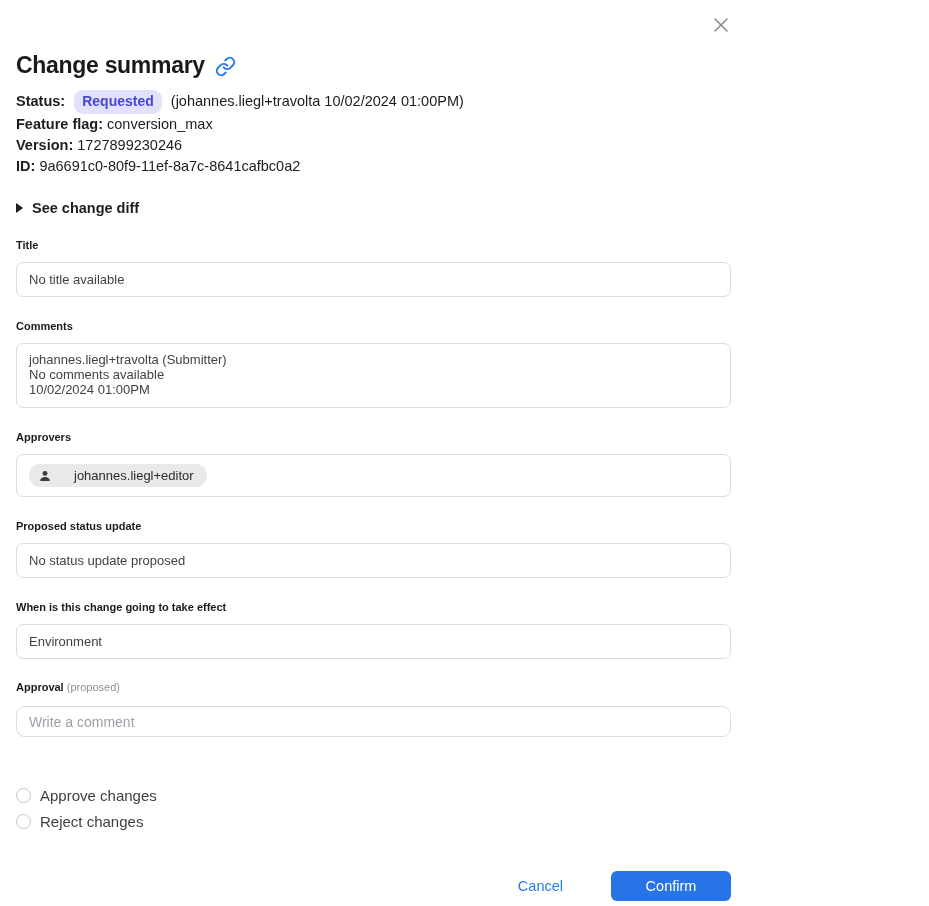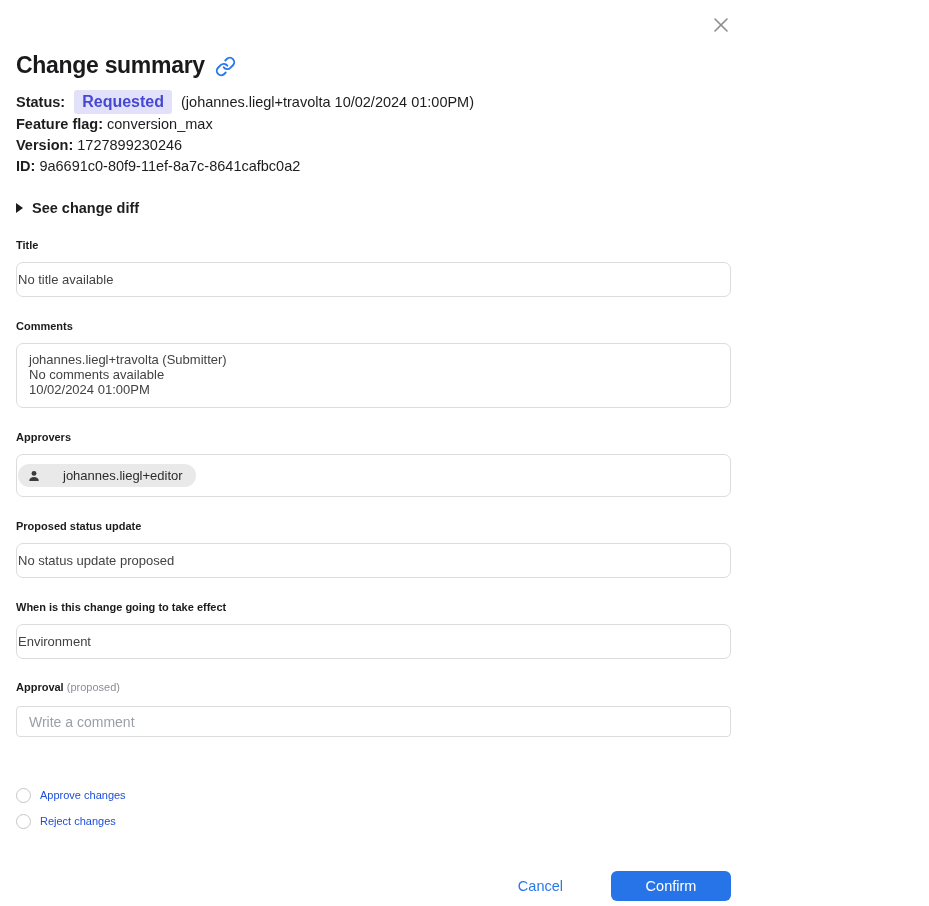--- a/index.html
+++ b/index.html
@@ -33,23 +33,23 @@
   .link-icon { display: inline-flex; cursor: pointer; margin-top: 3px; }
   .link-icon svg { stroke: #2979e8; }
 
   
   .meta { margin-top: 11px; font-size: 14.5px; line-height: 21px; color: #1d1d1f; }
   .meta-row { display: block; }
   .meta-label { font-weight: 700; }
   .badge {
     display: inline-block;
     background: #e1e1fa; color: #4747d6;
-    font-weight: 700; font-size: 16px;
+    font-weight: 700; font-size: 14px;
     padding: 1px 8px 2px;
-    border-radius: 3px;
+    border-radius: 9px;
     margin: 0 5px;
   }
 
   
   .diff-toggle {
     margin-top: 23px;
     display: flex; align-items: center; gap: 9px;
     font-size: 14.5px; font-weight: 700; color: #1d1d1f;
     cursor: pointer; width: fit-content;
   }
@@ -65,59 +65,59 @@
   .section-label {
     margin-top: 20px; margin-bottom: 7px;
     font-size: 11px; font-weight: 700; color: #1b1b1d;
     line-height: 19px;
   }
   .optional { font-weight: 400; color: #8a8f98; }
   .box {
     border: 1px solid #dcdcdc;
     border-radius: 7px;
     background: #fff;
-    padding: 9px 1px;
+    padding: 9px 12px;
     font-size: 13px; color: #424242;
     width: 100%;
   }
   .box.multiline { line-height: 15px; padding: 8px 12px 10px; }
   .box.multiline div { margin-bottom: 0; }
 
   
   .chip {
     display: inline-flex; align-items: center; gap: 22px;
     background: #e9e9e9;
     border-radius: 13px;
     padding: 4px 13px 4px 9px;
     font-size: 13px; color: #2b2b2d;
   }
   .chip svg { fill: #3c3c3e; }
 
   
   .comment-input {
     width: 100%; height: 31px;
-    border: 1px solid #dcdcdc; border-radius: 4px;
+    border: 1px solid #dcdcdc; border-radius: 9px;
     padding: 0 12px;
     font-size: 14px; color: #1d1d1f;
     font-family: "Liberation Sans", "DejaVu Sans", sans-serif;
     outline: none;
   }
   .comment-input::placeholder { color: #9aa0a6; }
   .approval-label { margin-top: 19px; margin-bottom: 9px; }
 
   
   .radio-group { margin-top: 50px; display: flex; flex-direction: column; gap: 9px; }
   .radio-row { display: flex; align-items: center; gap: 9px; cursor: pointer; width: fit-content; }
   .radio-row input[type="radio"] {
     appearance: none; -webkit-appearance: none;
     width: 15px; height: 15px;
     border: 1px solid #c6c6c6; border-radius: 50%;
     background: #fff; margin: 0; cursor: pointer;
   }
-  .radio-label { font-size: 11px; color: #1d4ed8; line-height: 17px; }
+  .radio-label { font-size: 15px; color: #404040; line-height: 17px; }
 
   
   .footer {
     margin-top: 41px;
     display: flex; align-items: center; justify-content: flex-end;
     gap: 0;
   }
   .cancel-link {
     background: none; border: none;
     color: #2979e8; font-size: 14.5px; cursor: pointer;

